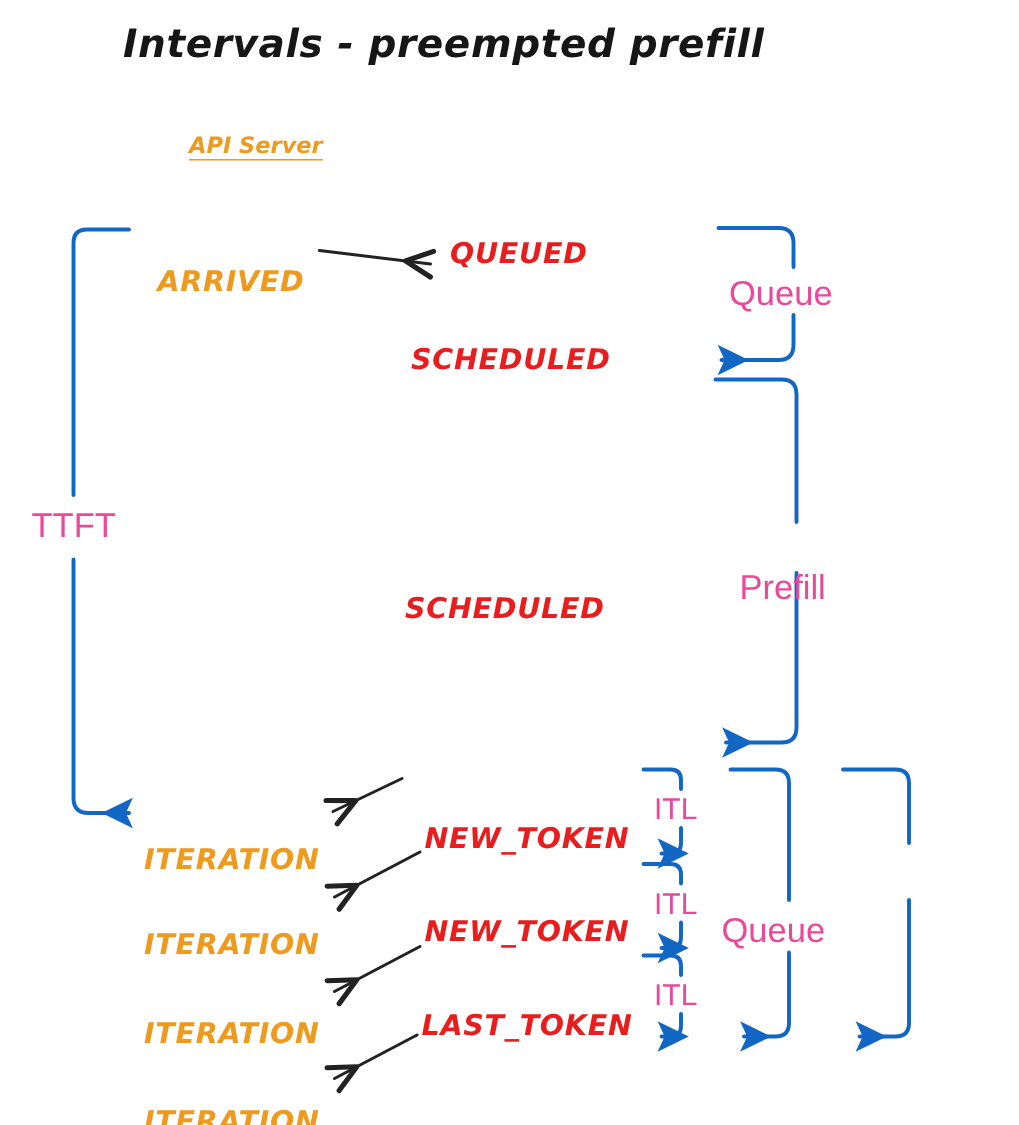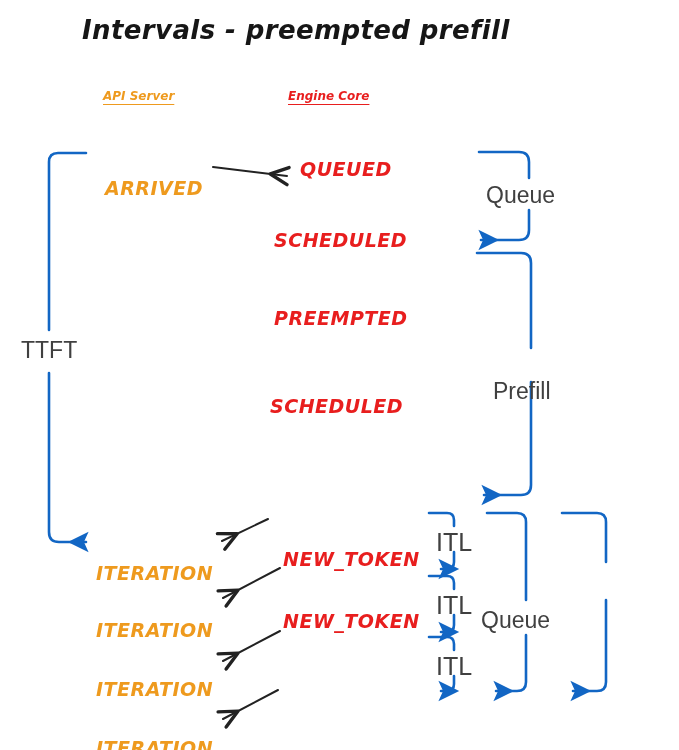--- a/index.html
+++ b/index.html
@@ -35,42 +35,43 @@
     font-style: italic;
     font-weight: bold;
     font-size: 26px;
     color: #161616;
     letter-spacing: 0.4px;
   }
   .colhead {
     font-family: "DejaVu Sans", sans-serif;
     font-style: italic;
     font-weight: bold;
-    font-size: 12px;
+    font-size: 15px;
     text-decoration: underline;
     text-underline-offset: 4px;
+    margin-left: 23px;
   }
   .colhead.api { color: #EE9A1E; }
   .colhead.engine { color: #E81E1E; }
   .evt {
     font-family: "DejaVu Sans", sans-serif;
     font-style: italic;
     font-weight: bold;
     font-size: 19px;
     letter-spacing: 0.5px;
   }
   .evt.api { color: #EE9A1E; margin-top: 32px; }
   .evt.engine { color: #E81E1E; }
   .bracket-label {
     font-family: "Liberation Sans", sans-serif;
     font-size: 23px;
-    color: #404040;
+    color: #ec4899;
   }
   .bracket-label.small {
-    font-size: 25px;
+    font-size: 20px;
   }
 </style>
 </head>
 <body>
 
 <div id="canvas">
 
   <svg id="svg-layer" viewBox="0 0 679 750">
     <defs>
       <marker id="blue-arrow-left" markerWidth="9" markerHeight="9" refX="7.4" refY="4.5" orient="auto" markerUnits="strokeWidth">
@@ -137,34 +138,33 @@
 
     <g>
       <path d="M 562,513 L 597,513 Q 606,513 606,522 L 606,562" fill="none" stroke="#1266C4" stroke-width="2.6" stroke-linecap="round"></path>
       <path d="M 606,600 L 606,682 Q 606,691 597,691 L 573,691" fill="none" stroke="#1266C4" stroke-width="2.6" stroke-linecap="round" marker-end="url(#blue-arrow-left)"></path>
     </g>
   </svg>
 
   <div class="lbl title" style="left:82px; top:17px;">Intervals - preempted prefill</div>
 
   <div class="lbl colhead api" style="left:103px; top:90px;">API Server</div>
-  <div class="lbl colhead engine" style="left:288px; top:90px;">Engine Core</div>
 
   <div class="lbl evt api" style="left:105px; top:147px;">ARRIVED</div>
   <div class="lbl evt api" style="left:96px; top:532px;">ITERATION</div>
   <div class="lbl evt api" style="left:96px; top:589px;">ITERATION</div>
   <div class="lbl evt api" style="left:96px; top:648px;">ITERATION</div>
   <div class="lbl evt api" style="left:96px; top:707px;">ITERATION</div>
 
   <div class="lbl evt engine" style="left:300px; top:160px;text-align:right;">QUEUED</div>
   <div class="lbl evt engine" style="left:274px; top:231px;">SCHEDULED</div>
-  <div class="lbl evt engine" style="left:274px; top:309px;">PREEMPTED</div>
   <div class="lbl evt engine" style="left:270px; top:397px;">SCHEDULED</div>
   <div class="lbl evt engine" style="left:283px; top:550px;">NEW_TOKEN</div>
   <div class="lbl evt engine" style="left:283px; top:612px;">NEW_TOKEN</div>
+  <div class="lbl evt engine" style="left:281px; top:675px;">LAST_TOKEN</div>
 
   <div class="lbl bracket-label" style="left:21px; top:339px;text-align:center;">TTFT</div>
   <div class="lbl bracket-label" style="left:486px; top:184px;">Queue</div>
   <div class="lbl bracket-label" style="left:493px; top:354px;margin-top:26px;">Prefill</div>
   <div class="lbl bracket-label small" style="left:436px; top:530px;">ITL</div>
   <div class="lbl bracket-label small" style="left:436px; top:593px;">ITL</div>
   <div class="lbl bracket-label small" style="left:436px; top:654px;">ITL</div>
   <div class="lbl bracket-label" style="left:481px; top:609px;">Queue</div>
 
 </div>

